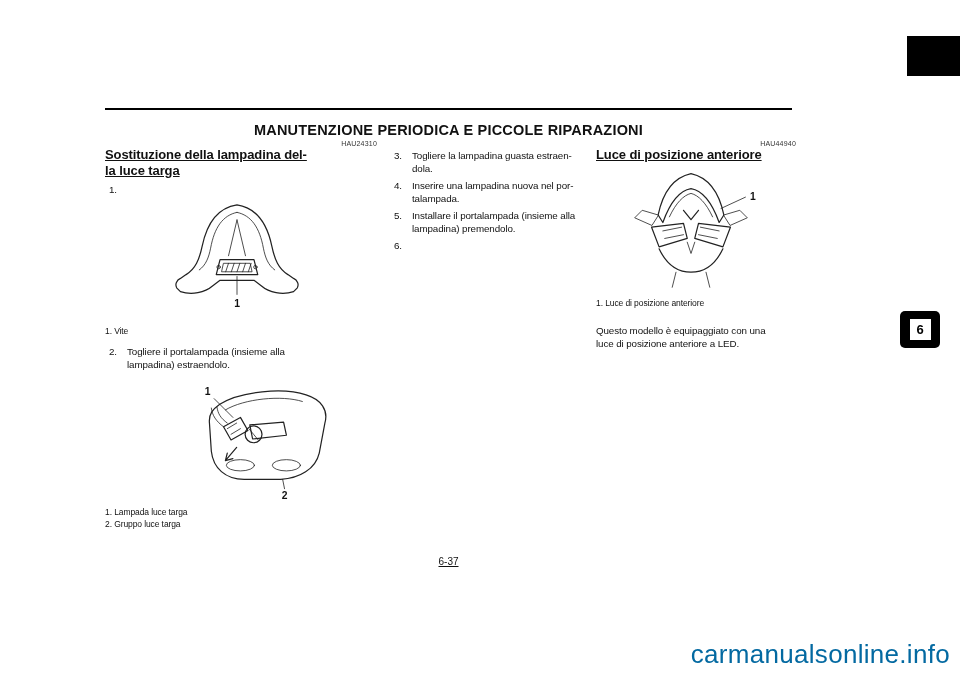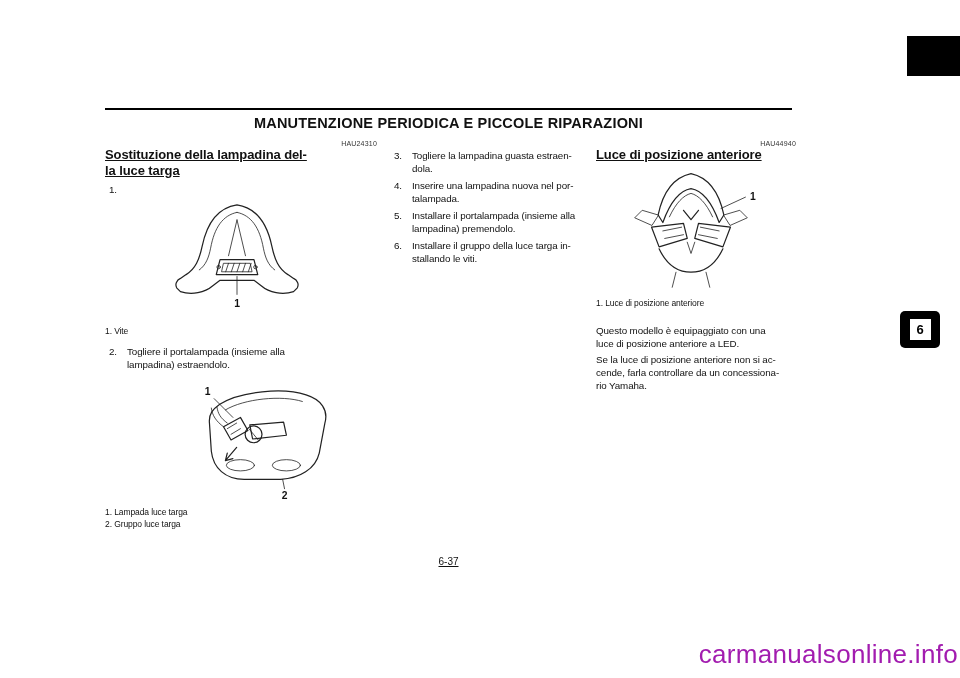--- a/index.html
+++ b/index.html
@@ -2,21 +2,21 @@
 <html><head>
 <meta charset="utf-8">
 <style>
   html,body { margin:0; padding:0; background:#ffffff; }
   .page {
     position:relative; width:960px; height:678px; background:#ffffff;
     font-family:"Liberation Sans", sans-serif; color:#111; overflow:hidden;
   }
   
   .header { position:absolute; left:105px; top:108px; width:687px;
-    border-top:2px solid #000; padding-top:5px; text-align:center; }
+    border-top:2px solid #000; padding-top:12px; text-align:center; }
   .header-title { font-size:14.5px; font-weight:bold; letter-spacing:0.2px; }
 
   
   .col { position:absolute; font-size:9.8px; line-height:13px; letter-spacing:-0.1px; }
   .col-left  { left:105px; top:137px; width:272px; }
   .col-mid   { left:390px; top:149px; width:206px; }
   .col-right { left:596px; top:137px; width:200px; }
 
   .code { font-size:7px; letter-spacing:0.2px; text-align:right; color:#333; height:9px; }
   .heading { font-size:13px; font-weight:bold; line-height:15.5px; margin:1px 0 5px 0; white-space:pre;text-decoration:underline; }
@@ -40,22 +40,22 @@
   svg .thin { stroke-width:0.85; }
 
   
   .page-number { position:absolute; left:105px; top:556px; width:687px;
     text-align:center; font-size:10px;text-decoration:underline; }
   .corner-block { position:absolute; right:0; top:36px; width:53px; height:40px; background:#000; }
   .side-tab { position:absolute; right:20px; top:311px; width:40px; height:37px;
     background:#000; border-radius:5px; display:flex; align-items:center; justify-content:center; }
   .tab-box { width:21px; height:21px; background:#fff; display:flex; align-items:center;
     justify-content:center; font-size:13px; font-weight:bold; color:#000; }
-  .watermark { position:absolute; right:2px; bottom:8px; font-size:26px;
-    color:#a21caf; letter-spacing:0.3px; }
+  .watermark { position:absolute; right:10px; bottom:8px; font-size:26px;
+    color:#0369a1; letter-spacing:0.3px; }
 </style>
 </head>
 <body>
 
 <div class="page">
 
   <div class="corner-block"></div>
 
   <div class="header">
     <div class="header-title">MANUTENZIONE PERIODICA E PICCOLE RIPARAZIONI</div>
@@ -131,22 +131,20 @@
       <span class="txt">Inserire una lampadina nuova nel por-
 talampada.</span>
     </div>
     <div class="step">
       <span class="num">5.</span>
       <span class="txt">Installare il portalampada (insieme alla
 lampadina) premendolo.</span>
     </div>
     <div class="step">
       <span class="num">6.</span>
-      <span class="txt">Installare il gruppo della luce targa in-
-stallando le viti.</span>
     </div>
   </div>
 
   <div class="col col-right">
     <div class="code">HAU44940</div>
     <div class="heading">Luce di posizione anteriore</div>
 
     <div class="figure fig3">
       <svg viewBox="0 0 160 130" width="154" height="122">
         <g class="art">
@@ -164,23 +162,20 @@
           <path class="thin" d="M64 110 L60 126 M96 110 L100 126"></path>
           <path class="thin" d="M112 42 L138 30"></path>
         </g>
         <text x="143" y="33" class="callout">1</text>
       </svg>
     </div>
     <div class="caption">1. Luce di posizione anteriore</div>
 
     <div class="para para1">Questo modello è equipaggiato con una
 luce di posizione anteriore a LED.</div>
-    <div class="para para2">Se la luce di posizione anteriore non si ac-
-cende, farla controllare da un concessiona-
-rio Yamaha.</div>
   </div>
 
   <div class="page-number">6-37</div>
 
   <div class="side-tab">
     <span class="tab-box">6</span>
   </div>
 
   <div class="watermark">carmanualsonline.info</div>
 

